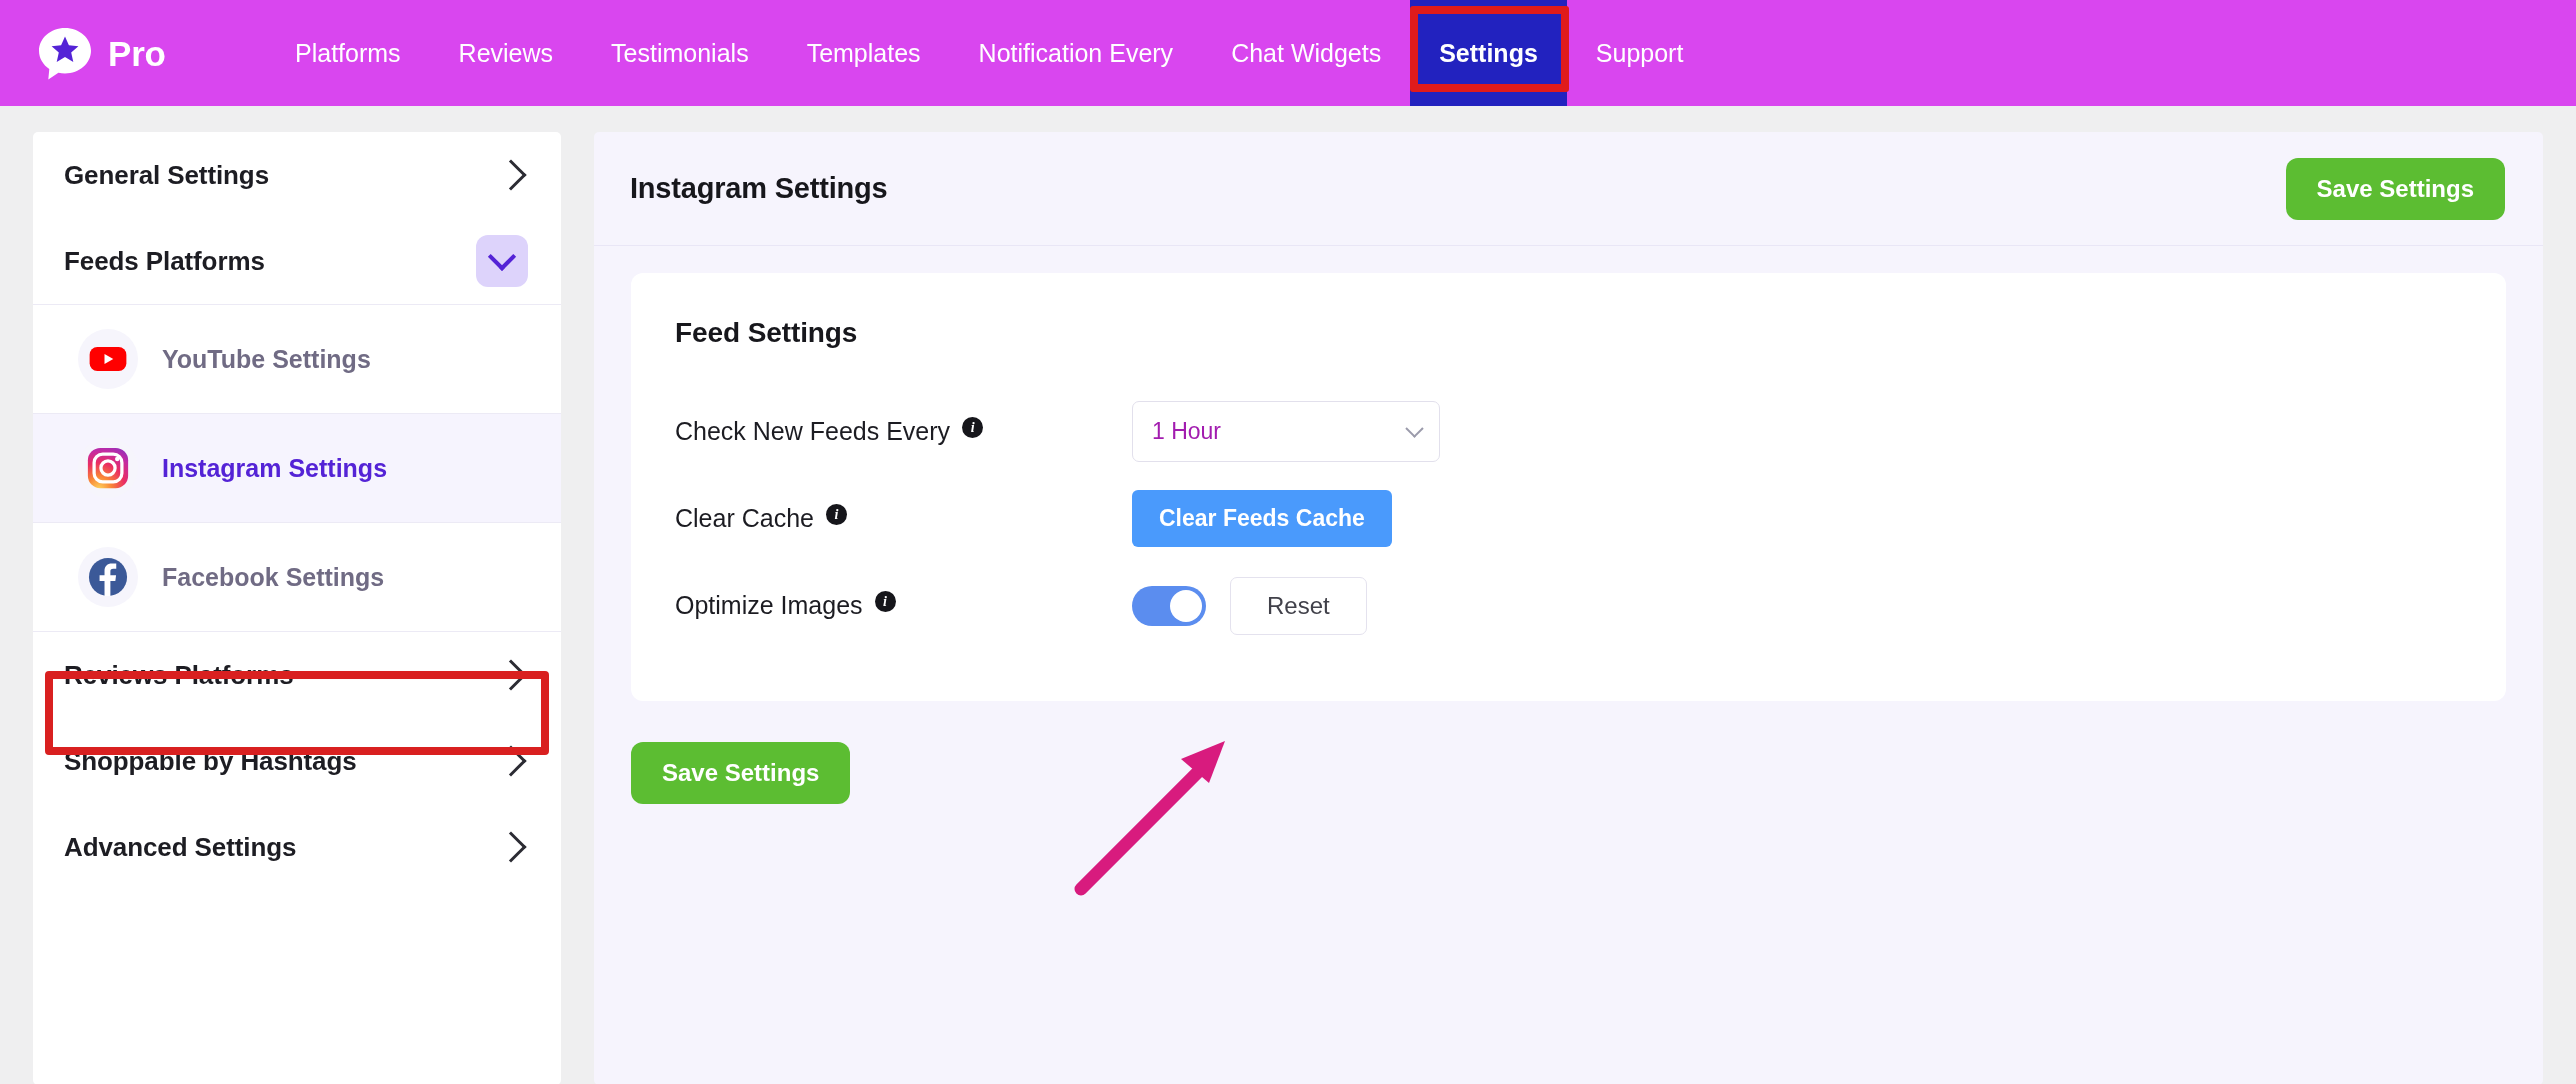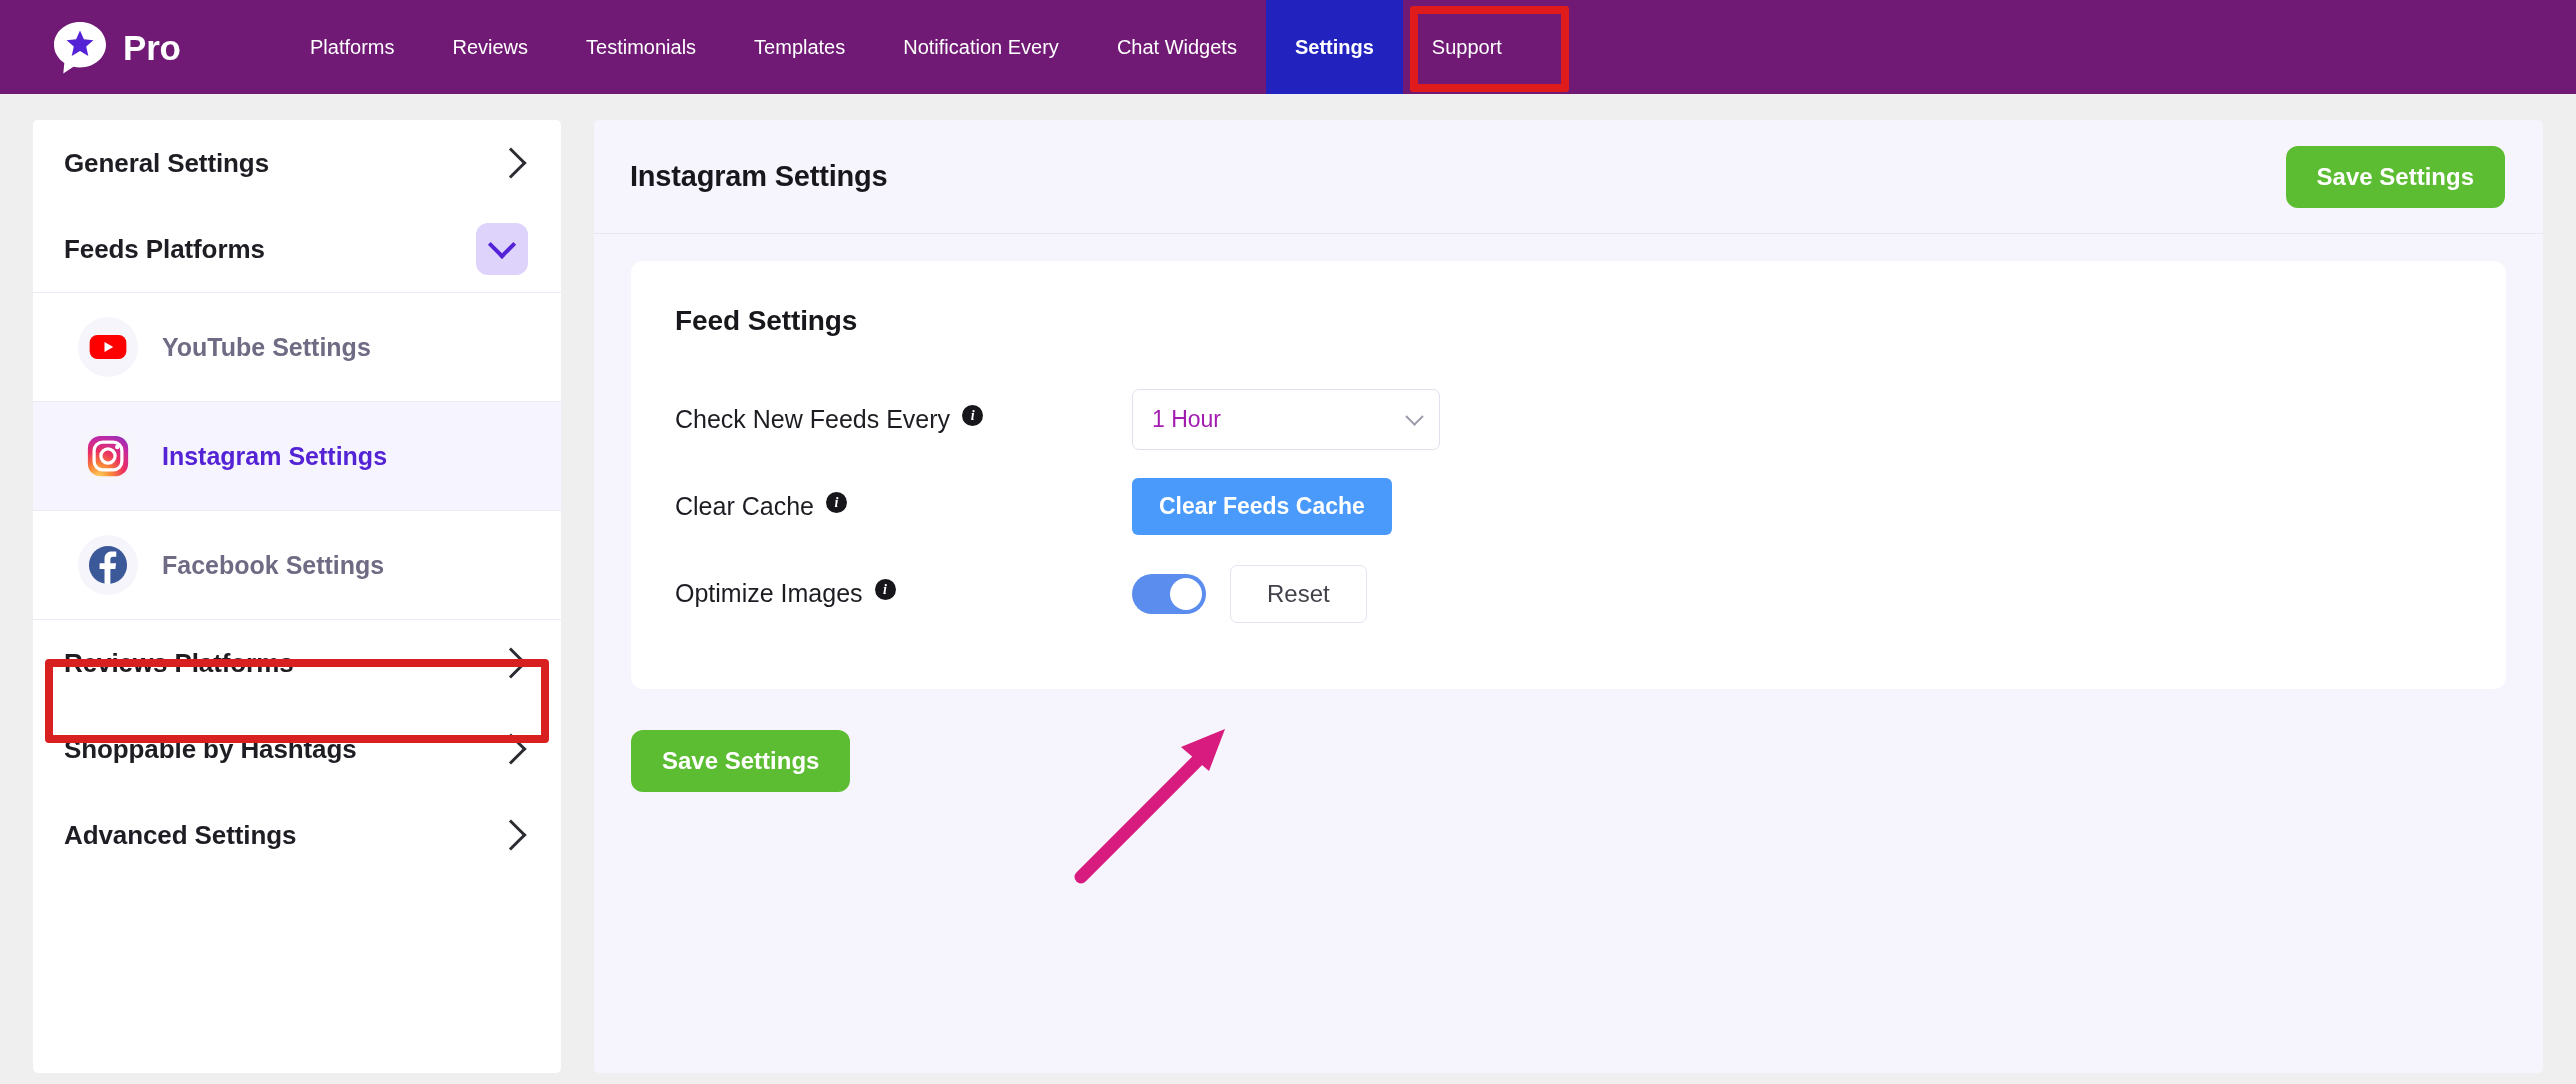--- a/index.html
+++ b/index.html
@@ -7,26 +7,25 @@
   html, body {
     width: 2576px;
     height: 1084px;
     background: #efeff0;
     font-family: "Liberation Sans", sans-serif;
     overflow: hidden;
   }
 
   
   .topnav {
-    height: 94px;
-    background: #701a75;
+    height: 106px;
+    background: #d946ef;
     display: flex;
     align-items: stretch;
     position: relative;
-    padding-left: 15px;
   }
   .brand {
     display: flex;
     align-items: center;
     gap: 14px;
     padding: 0 0 0 36px;
     min-width: 200px;
   }
   .brand-mark { width: 58px; height: 58px; position: relative; display:block; }
   .brand-text {
@@ -39,21 +38,21 @@
   .navlinks {
     display: flex;
     align-items: stretch;
     margin-left: 66px;
   }
   .navlink {
     display: flex;
     align-items: center;
     padding: 0 29px;
     color: #ffffff;
-    font-size: 20px;
+    font-size: 25px;
     font-weight: 400;
     white-space: nowrap;
     cursor: pointer;
     position: relative;
   }
   .navlink.active {
     background: #2222bf;
     font-weight: 700;
   }
   

